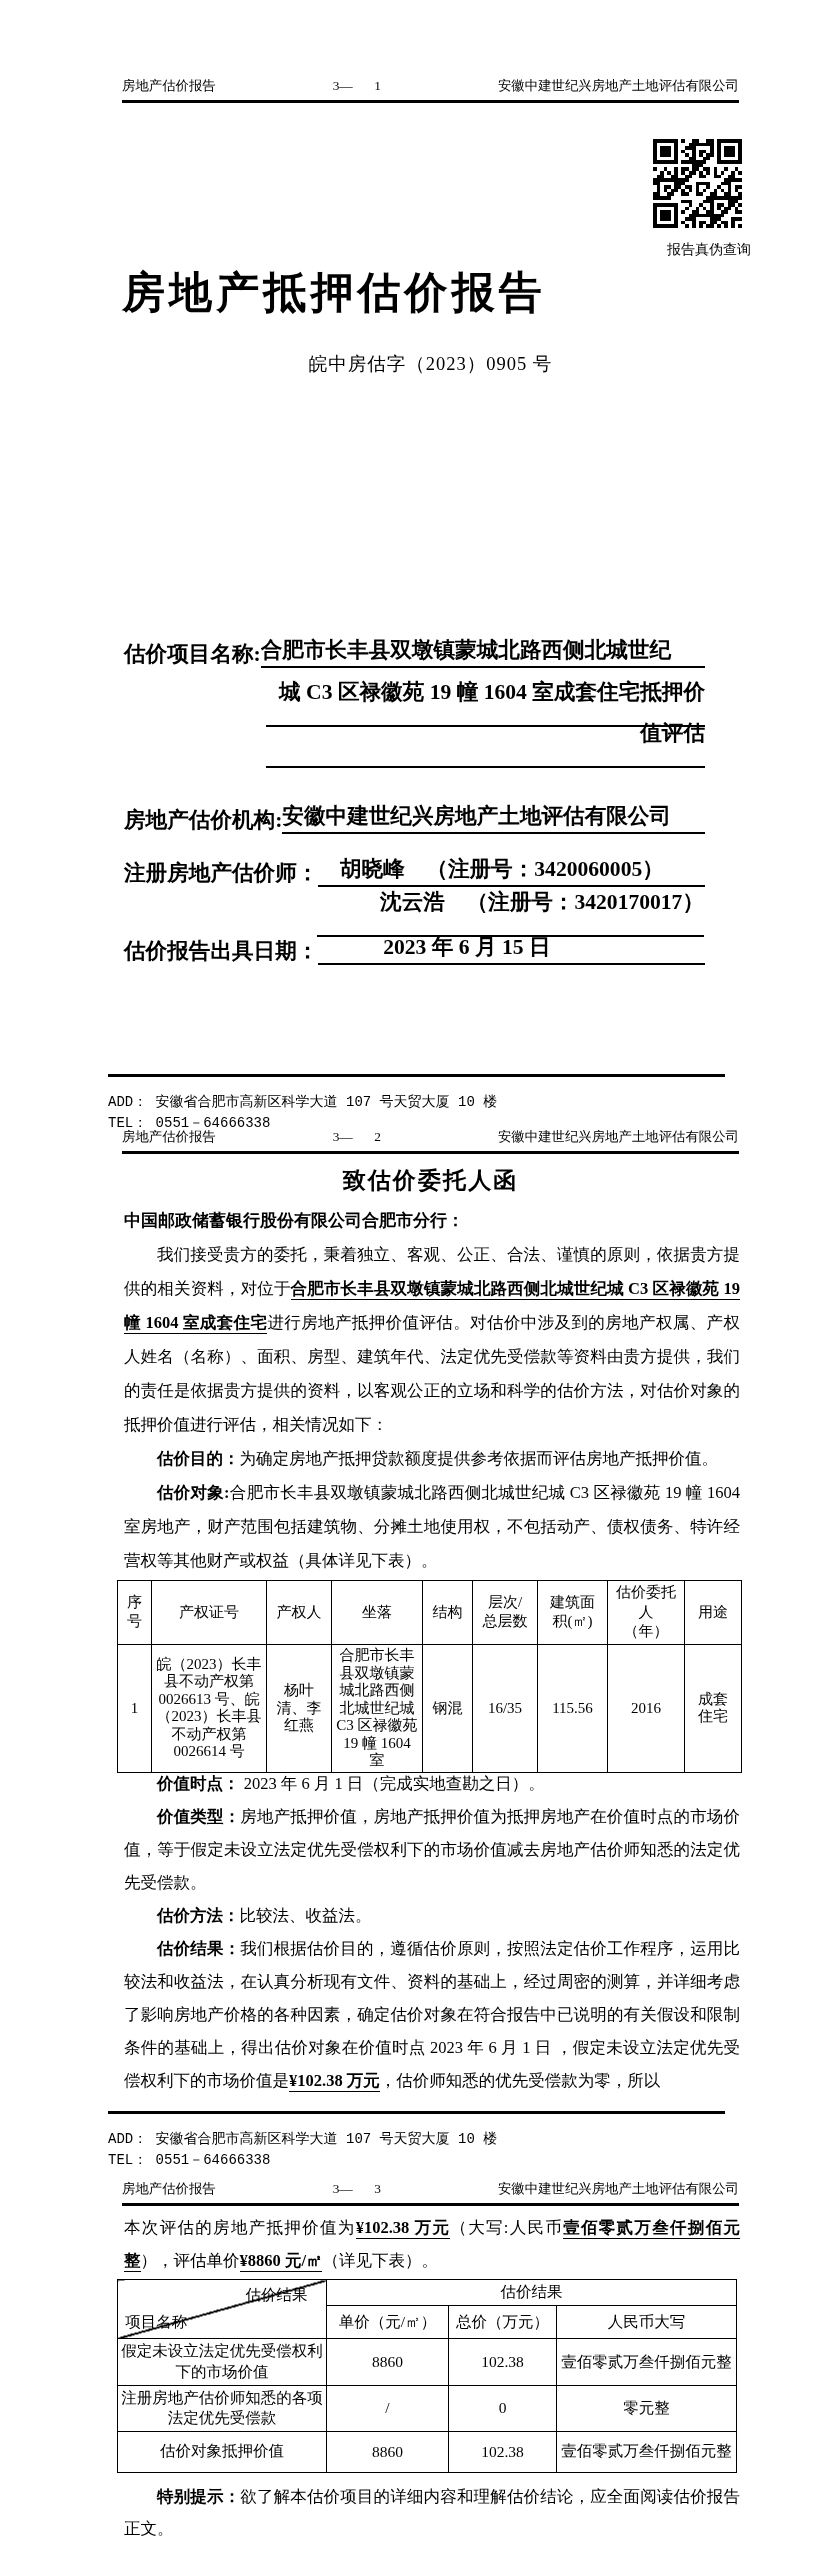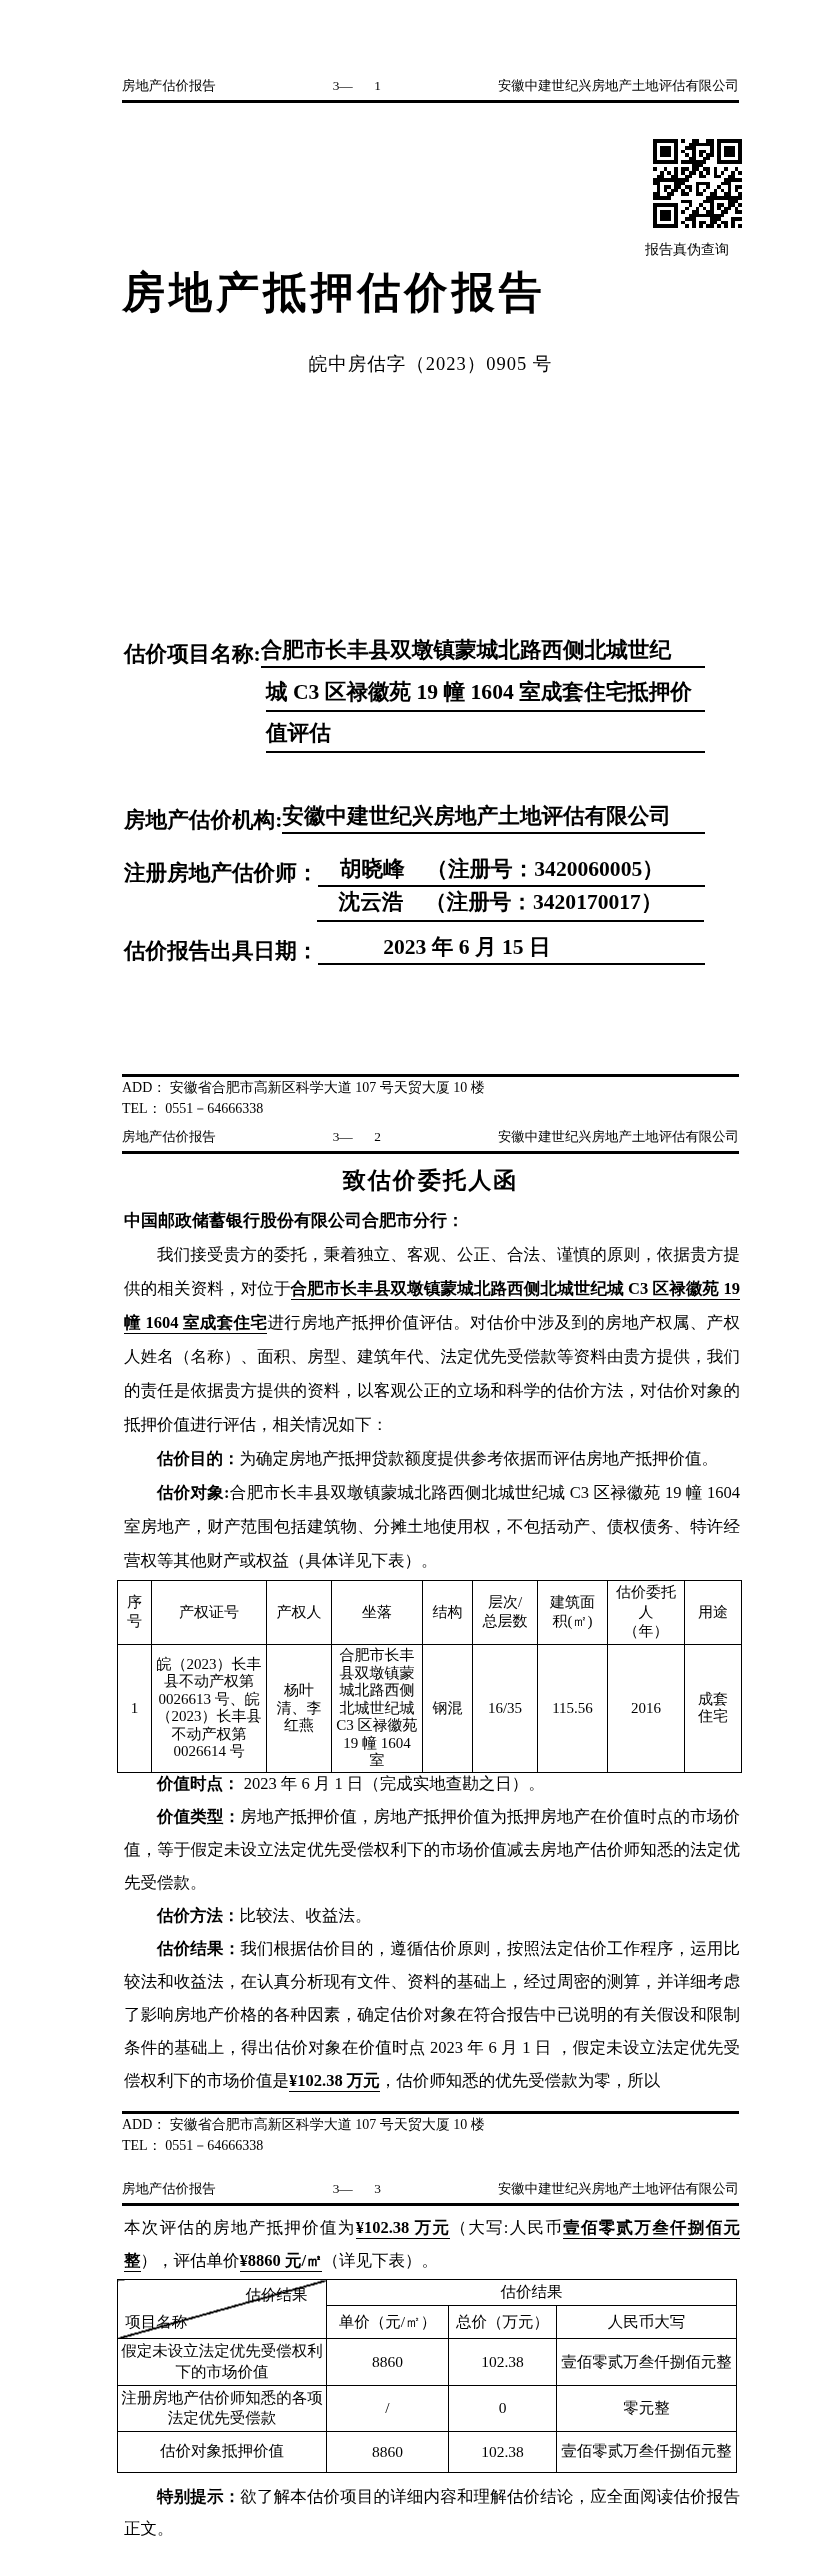--- a/index.html
+++ b/index.html
@@ -17,45 +17,45 @@
     position:absolute;left:122px;width:617px;
     display:flex;
     font-size:13.4px;line-height:16.5px;
     border-bottom:3.1px solid #000;padding-bottom:5.2px;
   }
   .run-header .h-left{white-space:nowrap;}
   .run-header .h-center{flex:1;text-align:center;white-space:nowrap;}
   .run-header .h-center .num{display:inline-block;margin-left:21.6px;}
   .run-header .h-right{white-space:nowrap;}
   .run-footer{
-    position:absolute;left:122px;width:617px;
-    border-top:3.1px solid #000;padding-top:1px;
-    font-size:14px;line-height:20.6px;
+    position:absolute;left:108px;width:617px;
+    border-top:3.1px solid #000;padding-top:15px;
+    font-size:14px;line-height:20.6px;font-family:Liberation Mono, monospace;
   }
   
   .qr-box{position:absolute;left:653px;top:139px;width:89px;height:89px;}
   .qr-box svg{width:100%;height:100%;}
-  .qr-caption{position:absolute;left:645px;top:241px;width:106px;text-align:left;font-size:14px;}
+  .qr-caption{position:absolute;left:645px;top:241px;width:106px;text-align:right;font-size:14px;}
   .cover-title{
     position:absolute;left:122px;top:264px;width:617px;
     text-align:left;font-size:43px;font-weight:bold;letter-spacing:4.1px;white-space:nowrap;
   }
   .cover-docno{
     position:absolute;left:122px;top:351px;width:617px;
     text-align:center;font-size:18.5px;letter-spacing:1px;
   }
   .cover-row{
     position:absolute;left:124px;width:581px;
     display:flex;align-items:flex-end;
     font-size:21.6px;font-weight:bold;line-height:27px;white-space:nowrap;
   }
   .cover-row .lbl{white-space:nowrap;}
   .cover-row .val{flex:1;border-bottom:2.1px solid #000;padding-bottom:2.1px;white-space:nowrap;overflow:hidden;}
   .cover-cont{position:absolute;font-size:21.6px;font-weight:bold;line-height:27px;
-    border-bottom:2.1px solid #000;padding-bottom:4px;white-space:nowrap;}
+    border-bottom:2.1px solid #000;padding-bottom:19px;white-space:nowrap;text-align:right;}
   
   .letter-title{
     position:absolute;left:122px;top:1165px;width:617px;
     text-align:center;font-size:23px;font-weight:bold;letter-spacing:2.1px;
   }
   .salutation{position:absolute;left:124px;top:1209px;font-size:17px;font-weight:bold;}
   .body-block{position:absolute;left:124px;width:616px;text-align:justify;}
   .body-block p{margin:0;text-indent:2em;}
   #letter-body{top:1238px;font-size:16.5px;line-height:34px;}
   #facts-body{top:1767px;font-size:16.5px;line-height:33px;}

